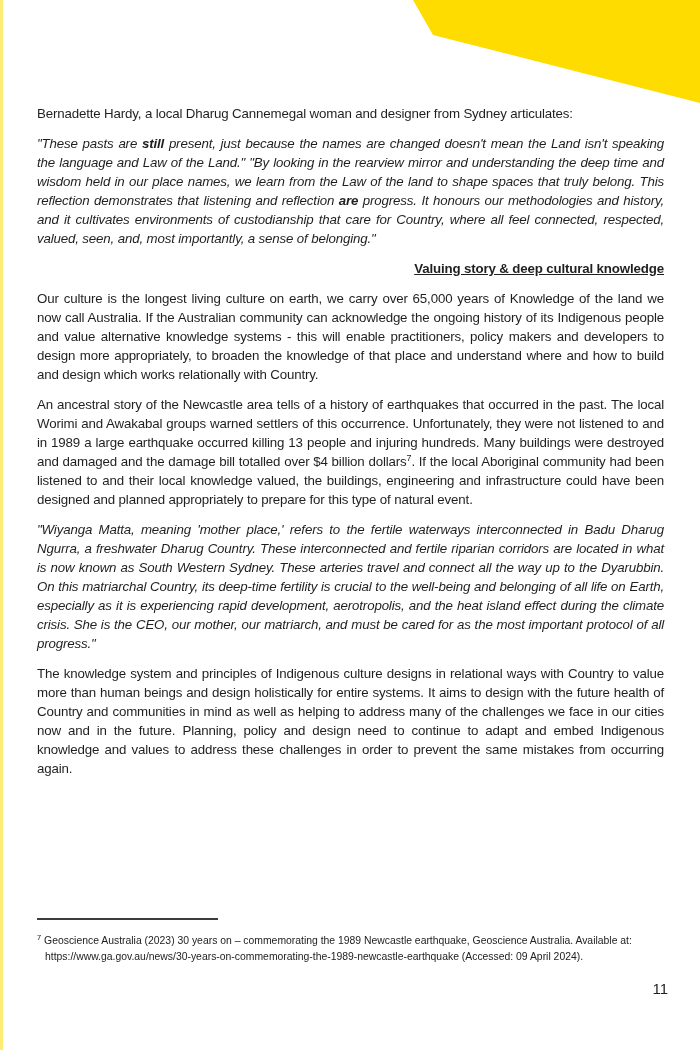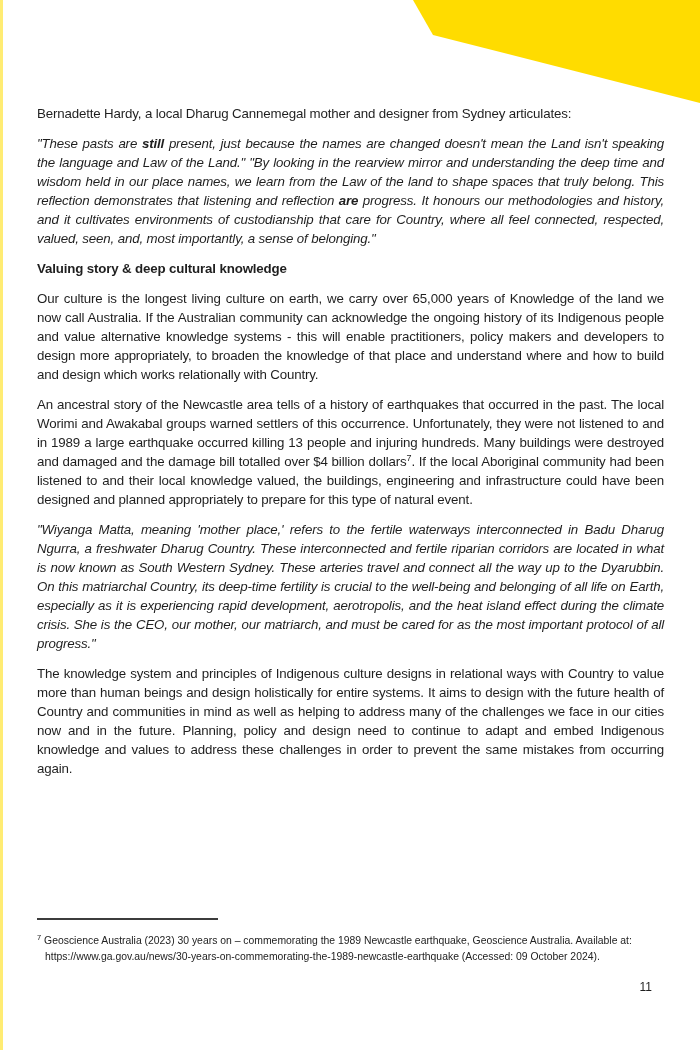--- a/index.html
+++ b/index.html
@@ -44,21 +44,22 @@
   }
   .content p { margin: 0 0 11px 0; }
   .quote {
     font-style: italic;
     margin-left: 28px;
     margin-right: 31px;
   }
   .bold { font-weight: bold; font-style: italic; }
   .heading {
     font-weight: bold;
-    text-align: left;
+    text-decoration: underline;
+    text-align: right;
     margin: 0 0 11px 0;
   }
   sup.fn-ref {
     font-size: 9px;
     line-height: 0;
     vertical-align: super;
   }
   .footnote-rule {
     position: absolute;
     left: 37px;
@@ -79,55 +80,55 @@
     text-indent: -8px;
     color: #222222;
   }
   .footnote sup {
     font-size: 7.5px;
     line-height: 0;
     vertical-align: super;
   }
   .page-number {
     position: absolute;
-    right: 48px;
+    right: 32px;
     top: 980px;
-    font-size: 12px;
+    font-size: 15px;
     color: #1f1f1f;
   }
 </style>
 </head>
 <body>
 
 <div class="page">
 
   <svg class="corner-svg" viewBox="0 0 700 110" xmlns="http://www.w3.org/2000/svg" aria-hidden="true">
     <polygon points="413,0 700,0 700,103 433,35" fill="#FFDC00"></polygon>
   </svg>
 
   <div class="left-stripe" style="background: rgb(255, 220, 0);"></div>
 
   <div class="content">
 
-    <p>Bernadette Hardy, a local Dharug Cannemegal mother and designer from Sydney articulates:</p>
+    <p>Bernadette Hardy, a local Dharug Cannemegal woman and designer from Sydney articulates:</p>
 
     <p class="quote"><span>"These pasts are </span><span class="bold">still</span><span> present, just because the names are changed doesn't mean the Land isn't speaking the language and Law of the Land." "By looking in the rearview mirror and understanding the deep time and wisdom held in our place names, we learn from the Law of the land to shape spaces that truly belong. This reflection demonstrates that listening and reflection </span><span class="bold">are</span><span> progress. It honours our methodologies and history, and it cultivates environments of custodianship that care for Country, where all feel connected, respected, valued, seen, and, most importantly, a sense of belonging."</span></p>
 
     <p class="heading">Valuing story &amp; deep cultural knowledge</p>
 
     <p>Our culture is the longest living culture on earth, we carry over 65,000 years of Knowledge of the land we now call Australia. If the Australian community can acknowledge the ongoing history of its Indigenous people and value alternative knowledge systems - this will enable practitioners, policy makers and developers to design more appropriately, to broaden the knowledge of that place and understand where and how to build and design which works relationally with Country.</p>
 
     <p><span>An ancestral story of the Newcastle area tells of a history of earthquakes that occurred in the past. The local Worimi and Awakabal groups warned settlers of this occurrence. Unfortunately, they were not listened to and in 1989 a large earthquake occurred killing 13 people and injuring hundreds.  Many buildings were destroyed and damaged and the damage bill totalled over $4 billion dollars</span><sup class="fn-ref">7</sup><span>. If the local Aboriginal community had been listened to and their local knowledge valued, the buildings, engineering and infrastructure could have been designed and planned appropriately to prepare for this type of natural event.</span></p>
 
 
     <p class="quote">"Wiyanga Matta, meaning 'mother place,' refers to the fertile waterways interconnected in Badu Dharug Ngurra, a freshwater Dharug Country. These interconnected and fertile riparian corridors are located in what is now known as South Western Sydney. These arteries travel and connect all the way up to the Dyarubbin. On this matriarchal Country, its deep-time fertility is crucial to the well-being and belonging of all life on Earth, especially as it is experiencing rapid development, aerotropolis, and the heat island effect during the climate crisis. She is the CEO, our mother, our matriarch, and must be cared for as the most important protocol of all progress."</p>
 
     <p>The knowledge system and principles of Indigenous culture designs in relational ways with Country to value more than human beings and design holistically for entire systems. It aims to design with the future health of Country and communities in mind as well as helping to address many of the challenges we face in our cities now and in the future. Planning, policy and design need to continue to adapt and embed Indigenous knowledge and values to address these challenges in order to prevent the same mistakes from occurring again.</p>
 
   </div>
 
   <div class="footnote-rule"></div>
 
-  <div class="footnote"><sup>7</sup><span> Geoscience Australia (2023) 30 years on – commemorating the 1989 Newcastle earthquake, Geoscience Australia. Available at: https://www.ga.gov.au/news/30-years-on-commemorating-the-1989-newcastle-earthquake (Accessed: 09 October 2024).</span></div>
+  <div class="footnote"><sup>7</sup><span> Geoscience Australia (2023) 30 years on – commemorating the 1989 Newcastle earthquake, Geoscience Australia. Available at: https://www.ga.gov.au/news/30-years-on-commemorating-the-1989-newcastle-earthquake (Accessed: 09 April 2024).</span></div>
 
   <div class="page-number">11</div>
 
 </div>
 
 </body></html>

